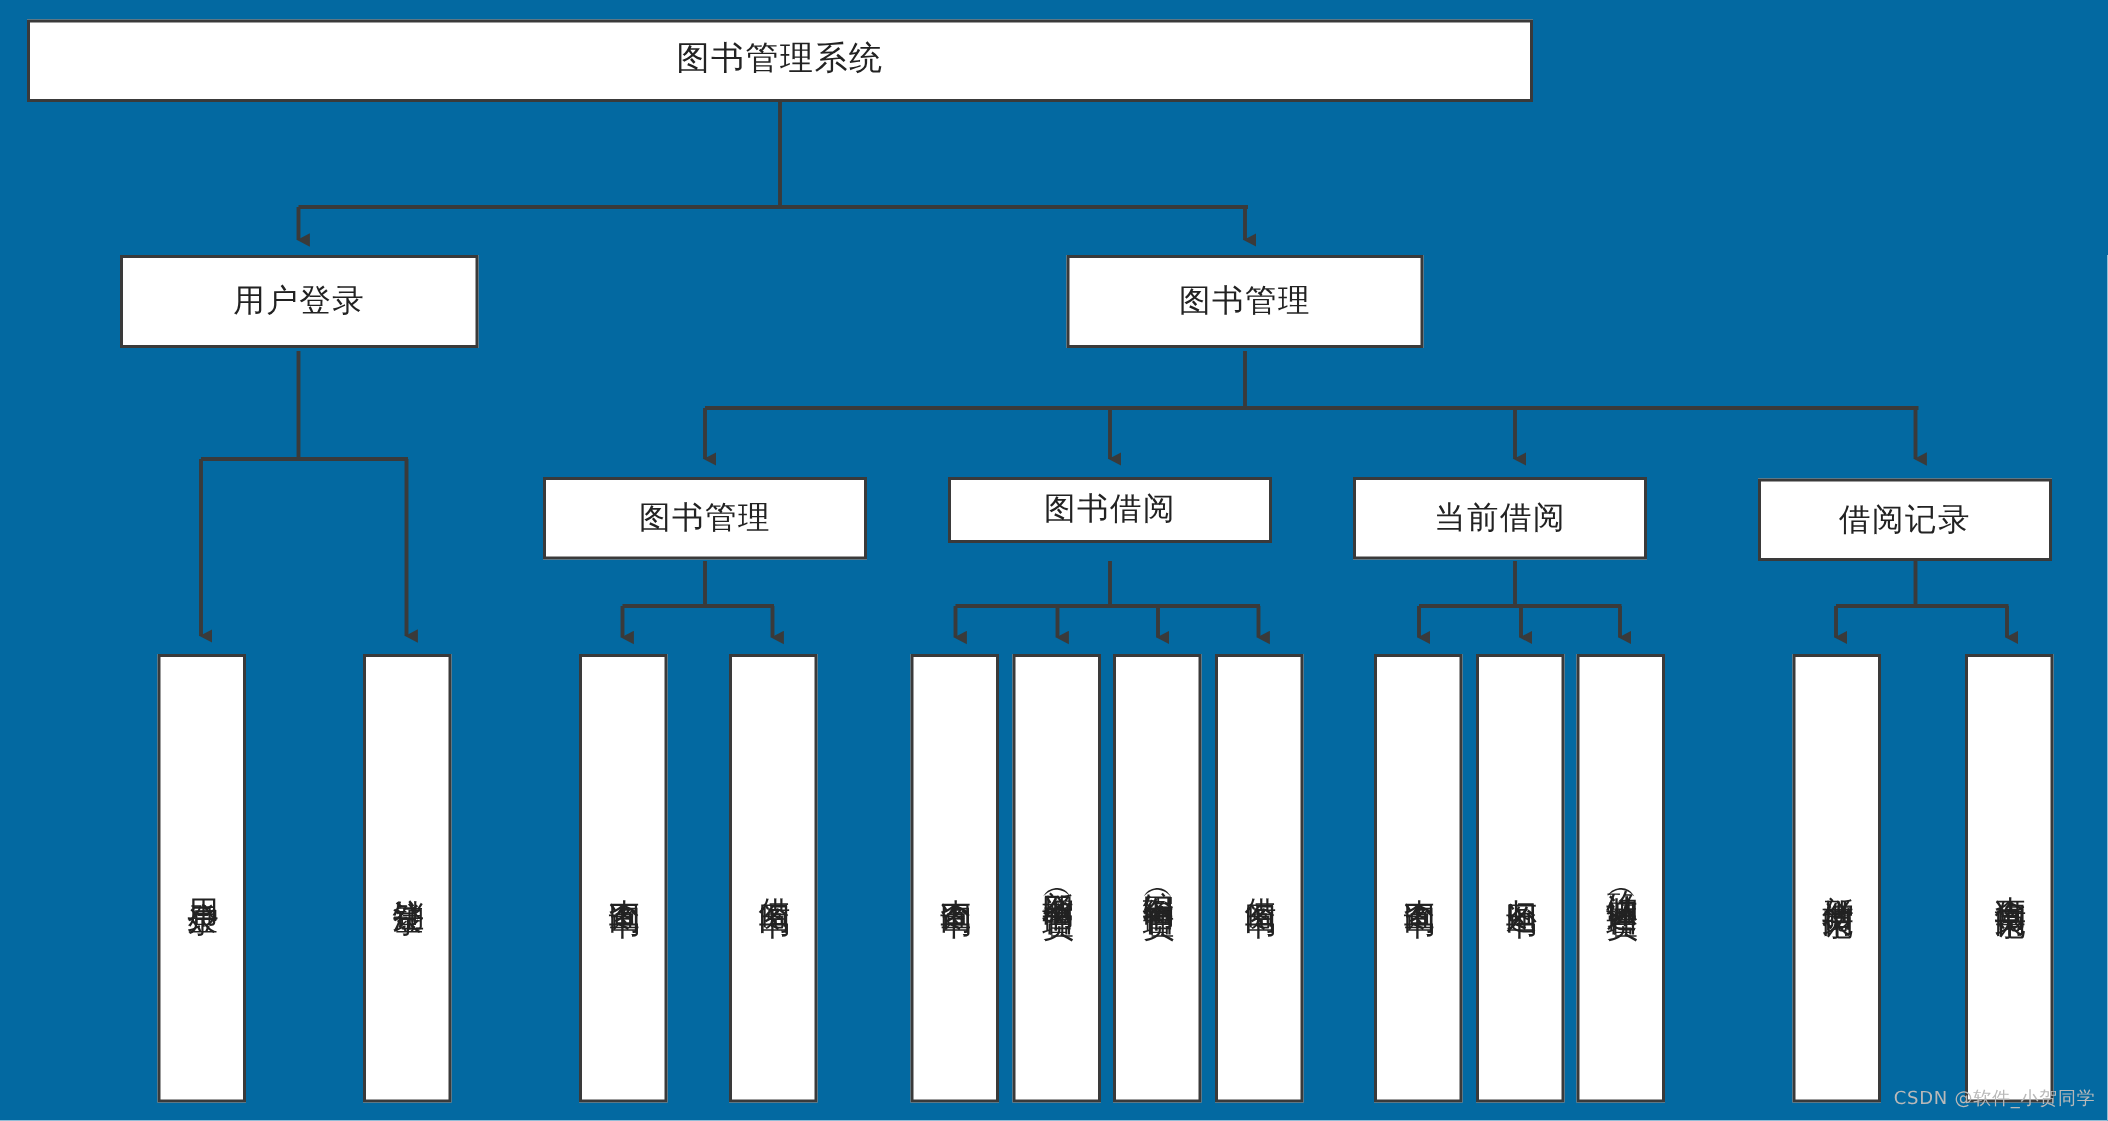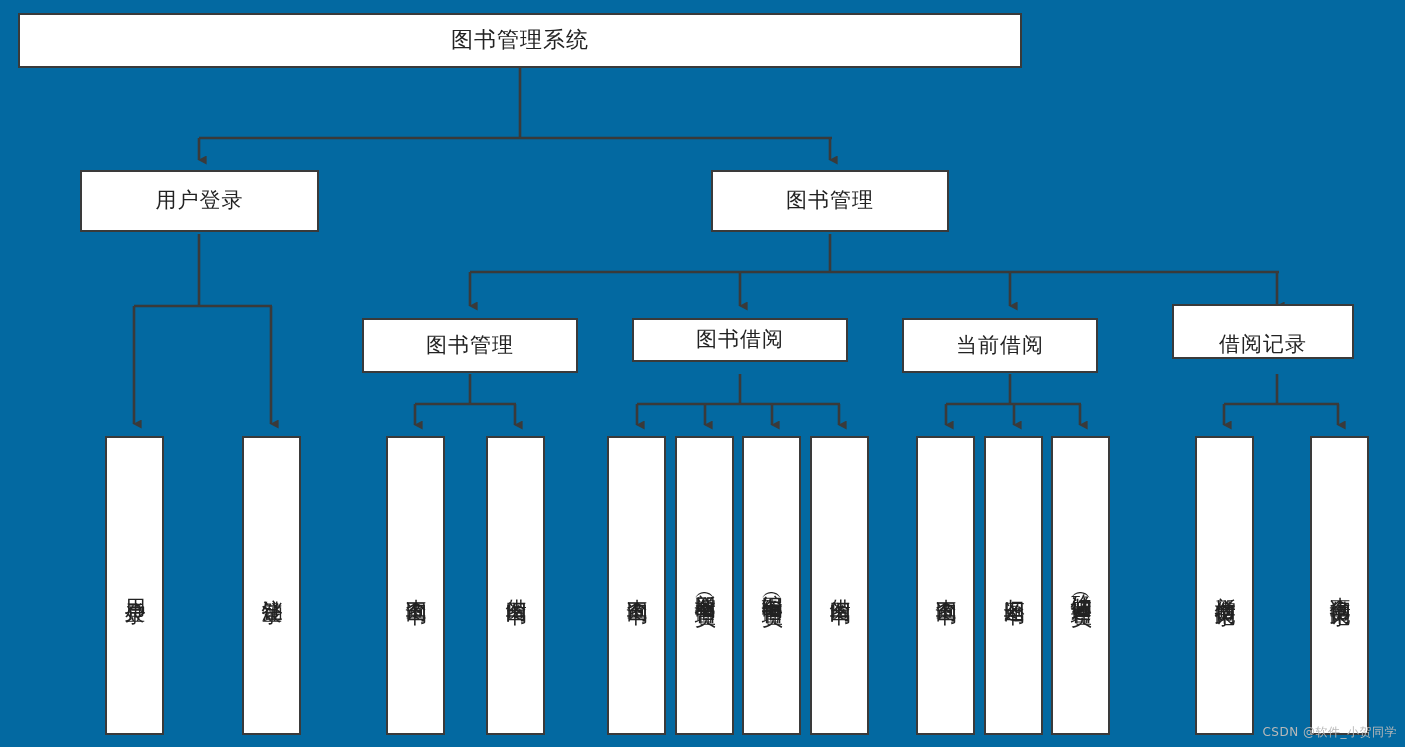--- a/index.html
+++ b/index.html
@@ -154,21 +154,21 @@
   </div>
 
   <div class="node horizontal" style="left:632px; top:318px; width:216px; height:44px;">
     <span class="node-label">图书借阅</span>
   </div>
 
   <div class="node horizontal" style="left:902px; top:318px; width:196px; height:55px;">
     <span class="node-label">当前借阅</span>
   </div>
 
-  <div class="node horizontal" style="left:1172px; top:304px; width:182px; height:55px;align-items:flex-end;">
+  <div class="node horizontal" style="left:1172px; top:319px; width:196px; height:55px;">
     <span class="node-label">借阅记录</span>
   </div>
 
   <div class="node vertical" style="left:105px; top:436px; width:59px; height:299px;">
     <span class="node-label">用户登录</span>
   </div>
 
   <div class="node vertical" style="left:242px; top:436px; width:59px; height:299px;">
     <span class="node-label">注销登录</span>
   </div>

